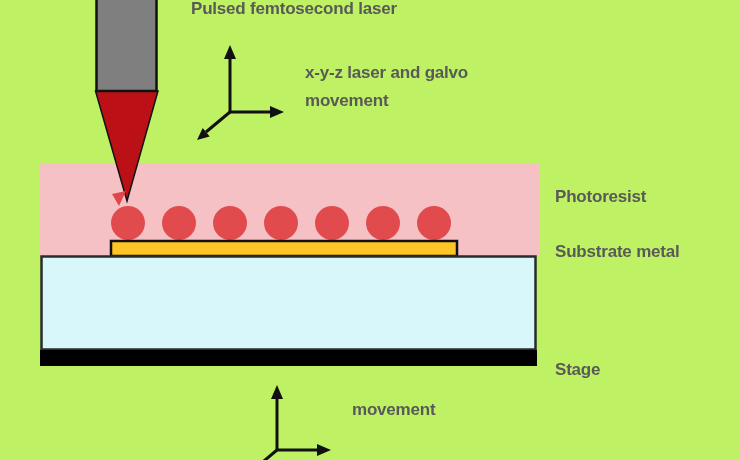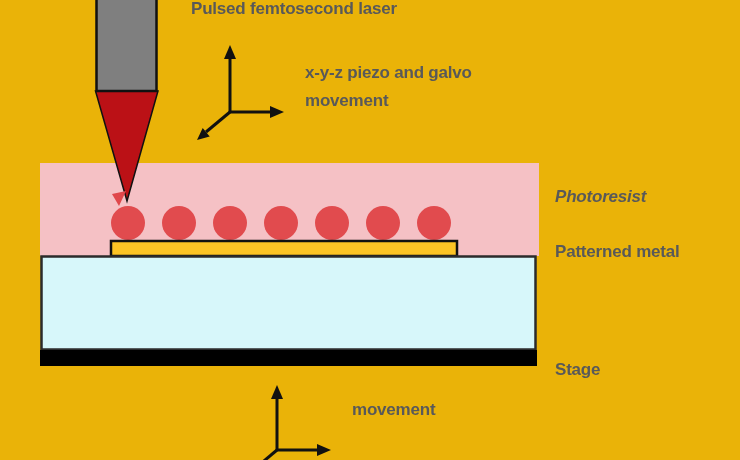--- a/index.html
+++ b/index.html
@@ -6,39 +6,39 @@
     margin: 0;
     padding: 0;
     background: #ffffff;
     font-family: "Liberation Sans", sans-serif;
   }
   #canvas {
     position: relative;
     width: 740px;
     height: 460px;
     overflow: hidden;
-    background: #eab308;
+    background: #bef264;
   }
   #diagram-svg {
     position: absolute;
     left: 0;
     top: 0;
   }
   .lbl {
     position: absolute;
     font-weight: bold;
     font-size: 17px;
     color: var(--text-gray, #595959);
     letter-spacing: -0.2px;
     white-space: nowrap;
     line-height: 27px;
   }
   .lbl-laser      { left: 191px; top: -5px; }
   .lbl-piezo      { left: 305px; top: 59px; line-height: 28px; }
-  .lbl-photoresist{ left: 555px; top: 183px; font-style: italic; }
+  .lbl-photoresist{ left: 555px; top: 183px; }
   .lbl-metal      { left: 555px; top: 238px; }
   .lbl-substrate  { left: 555px; top: 303px; }
   .lbl-stage      { left: 555px; top: 356px; }
   .lbl-stagemove  { left: 352px; top: 395px; line-height: 29px; }
 </style>
 </head>
 <body>
 
 <div id="canvas">
 
@@ -82,27 +82,27 @@
       <polygon points="277,385 271,399 283,399" stroke="none"></polygon>
       <line x1="277" y1="450" x2="318" y2="450"></line>
       <polygon points="331,450 317,444 317,456" stroke="none"></polygon>
       <line x1="277" y1="450" x2="258" y2="466"></line>
     </g>
   </svg>
 
   <div class="lbl lbl-laser">Pulsed femtosecond laser</div>
 
   <div class="lbl lbl-piezo">
-    <div>x-y-z piezo and galvo</div>
+    <div>x-y-z laser and galvo</div>
     <div>movement</div>
   </div>
 
   <div class="lbl lbl-photoresist">Photoresist</div>
 
-  <div class="lbl lbl-metal">Patterned metal</div>
+  <div class="lbl lbl-metal">Substrate metal</div>
 
 
   <div class="lbl lbl-stage">Stage</div>
 
   <div class="lbl lbl-stagemove">
     <div>movement</div>
   </div>
 
 </div>
 

